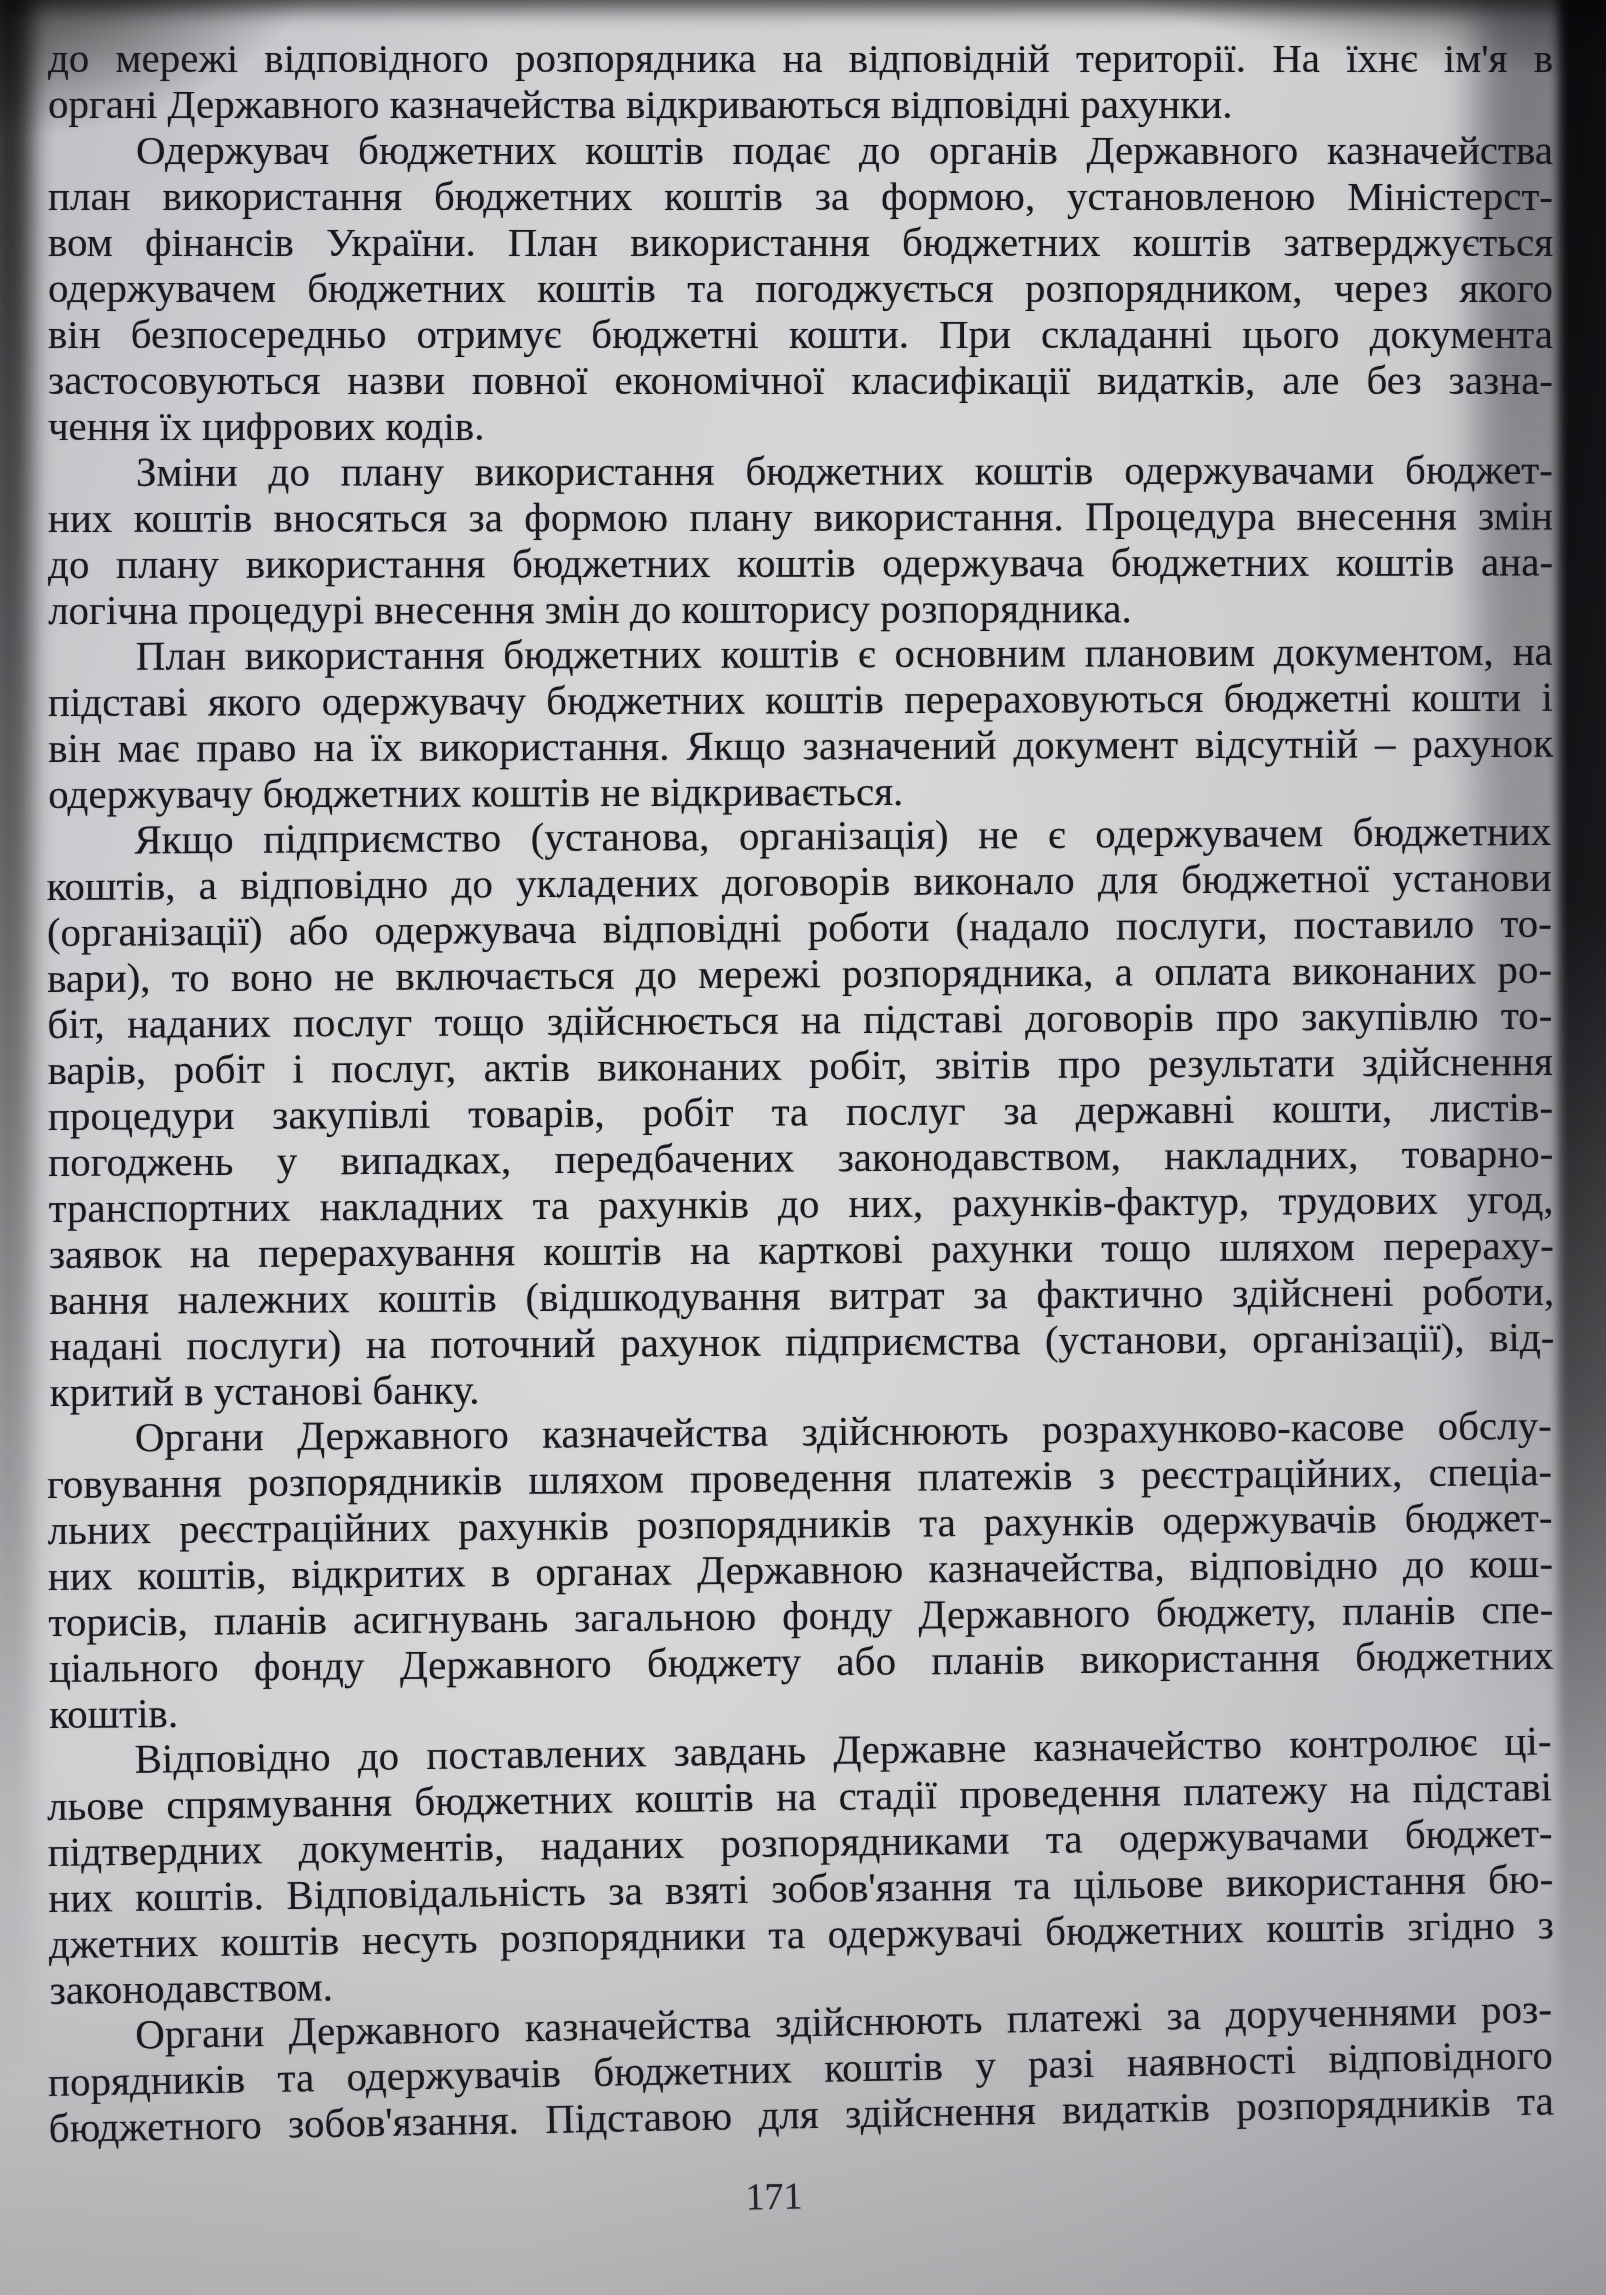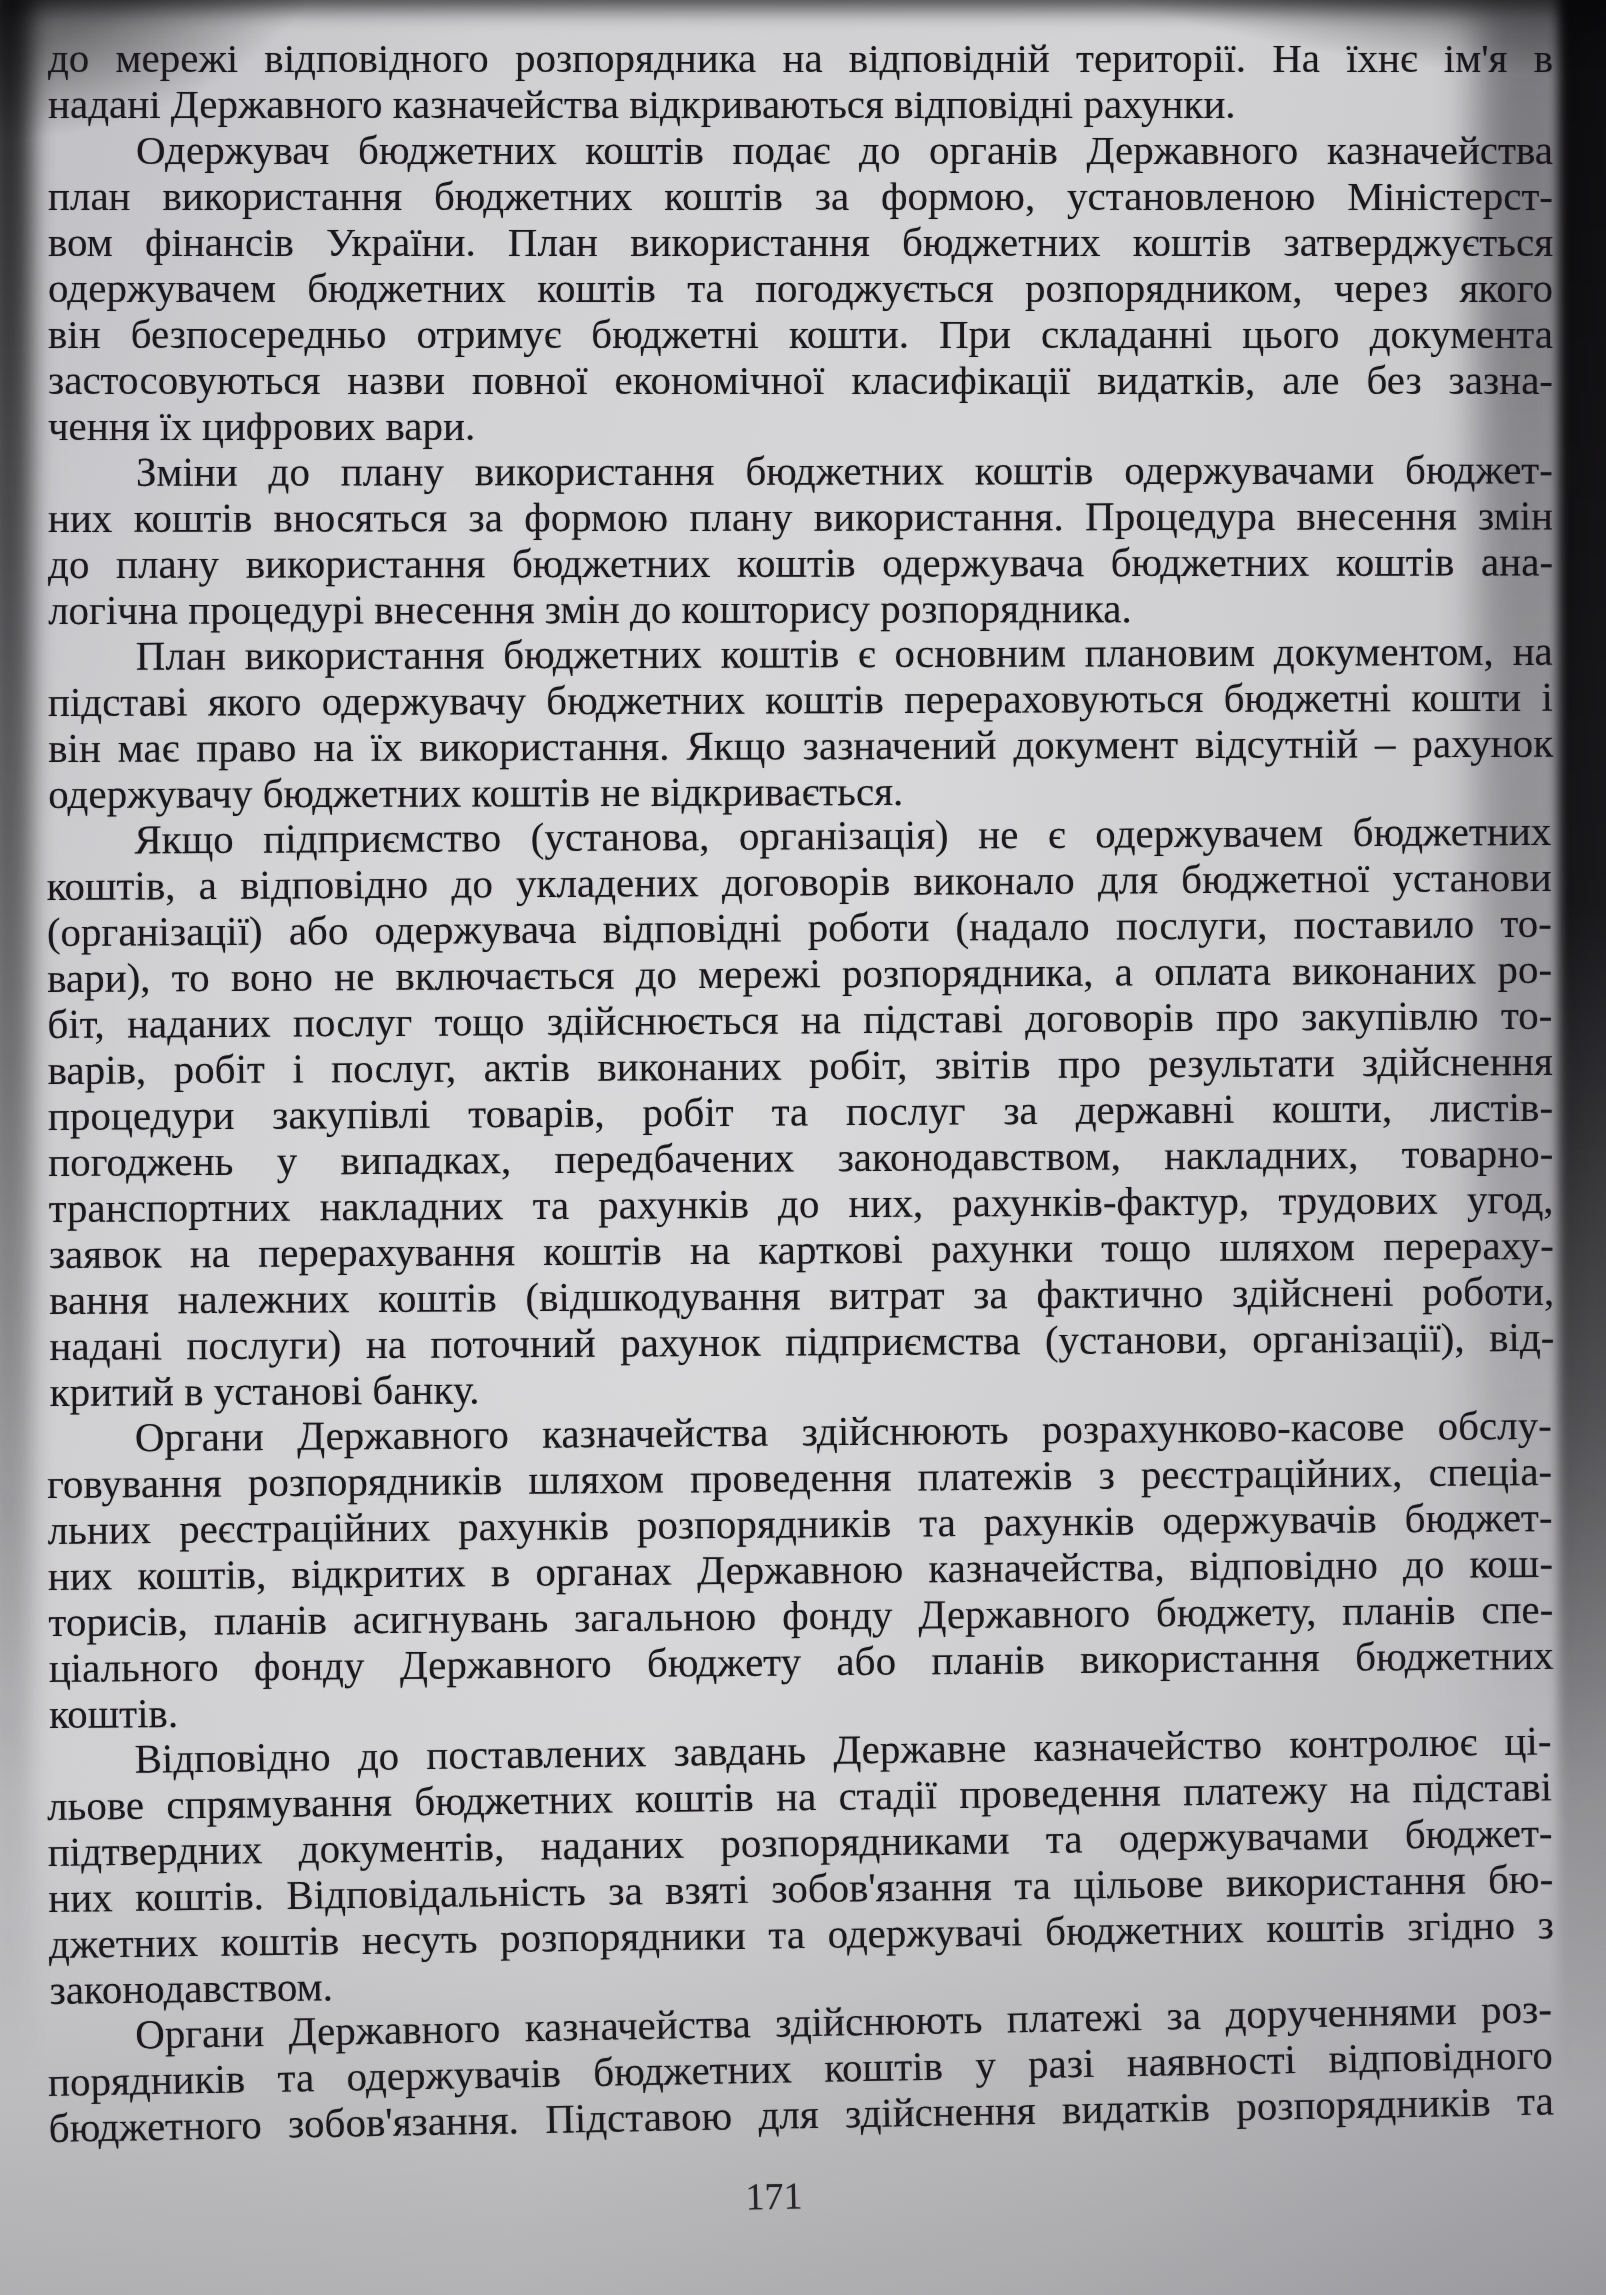--- a/index.html
+++ b/index.html
@@ -58,30 +58,30 @@
     transform: translateX(-29px) rotate(-1.2deg);
   }
 </style>
 </head>
 <body>
 
 <div class="page">
   <div class="text-block" id="text-block">
       <div class="para" style="transform: rotate(0deg);">
         <div class="line">до мережі відповідного розпорядника на відповідній території. На їхнє ім'я в</div>
-        <div class="line last">надані Державного казначейства відкриваються відповідні рахунки.</div>
+        <div class="line last">органі Державного казначейства відкриваються відповідні рахунки.</div>
       </div>
       <div class="para indent" style="transform: rotate(0deg);">
         <div class="line">Одержувач бюджетних коштів подає до органів Державного казначейства</div>
         <div class="line">план використання бюджетних коштів за формою, установленою Міністерст-</div>
         <div class="line">вом фінансів України. План використання бюджетних коштів затверджується</div>
         <div class="line">одержувачем бюджетних коштів та погоджується розпорядником, через якого</div>
         <div class="line">він безпосередньо отримує бюджетні кошти. При складанні цього документа</div>
         <div class="line">застосовуються назви повної економічної класифікації видатків, але без зазна-</div>
-        <div class="line last">чення їх цифрових вари.</div>
+        <div class="line last">чення їх цифрових кодів.</div>
       </div>
       <div class="para indent" style="transform: rotate(-0.1deg);">
         <div class="line">Зміни до плану використання бюджетних коштів одержувачами бюджет-</div>
         <div class="line">них коштів вносяться за формою плану використання. Процедура внесення змін</div>
         <div class="line">до плану використання бюджетних коштів одержувача бюджетних коштів ана-</div>
         <div class="line last">логічна процедурі внесення змін до кошторису розпорядника.</div>
       </div>
       <div class="para indent" style="transform: rotate(-0.2deg);">
         <div class="line">План використання бюджетних коштів є основним плановим документом, на</div>
         <div class="line">підставі якого одержувачу бюджетних коштів перераховуються бюджетні кошти і</div>

